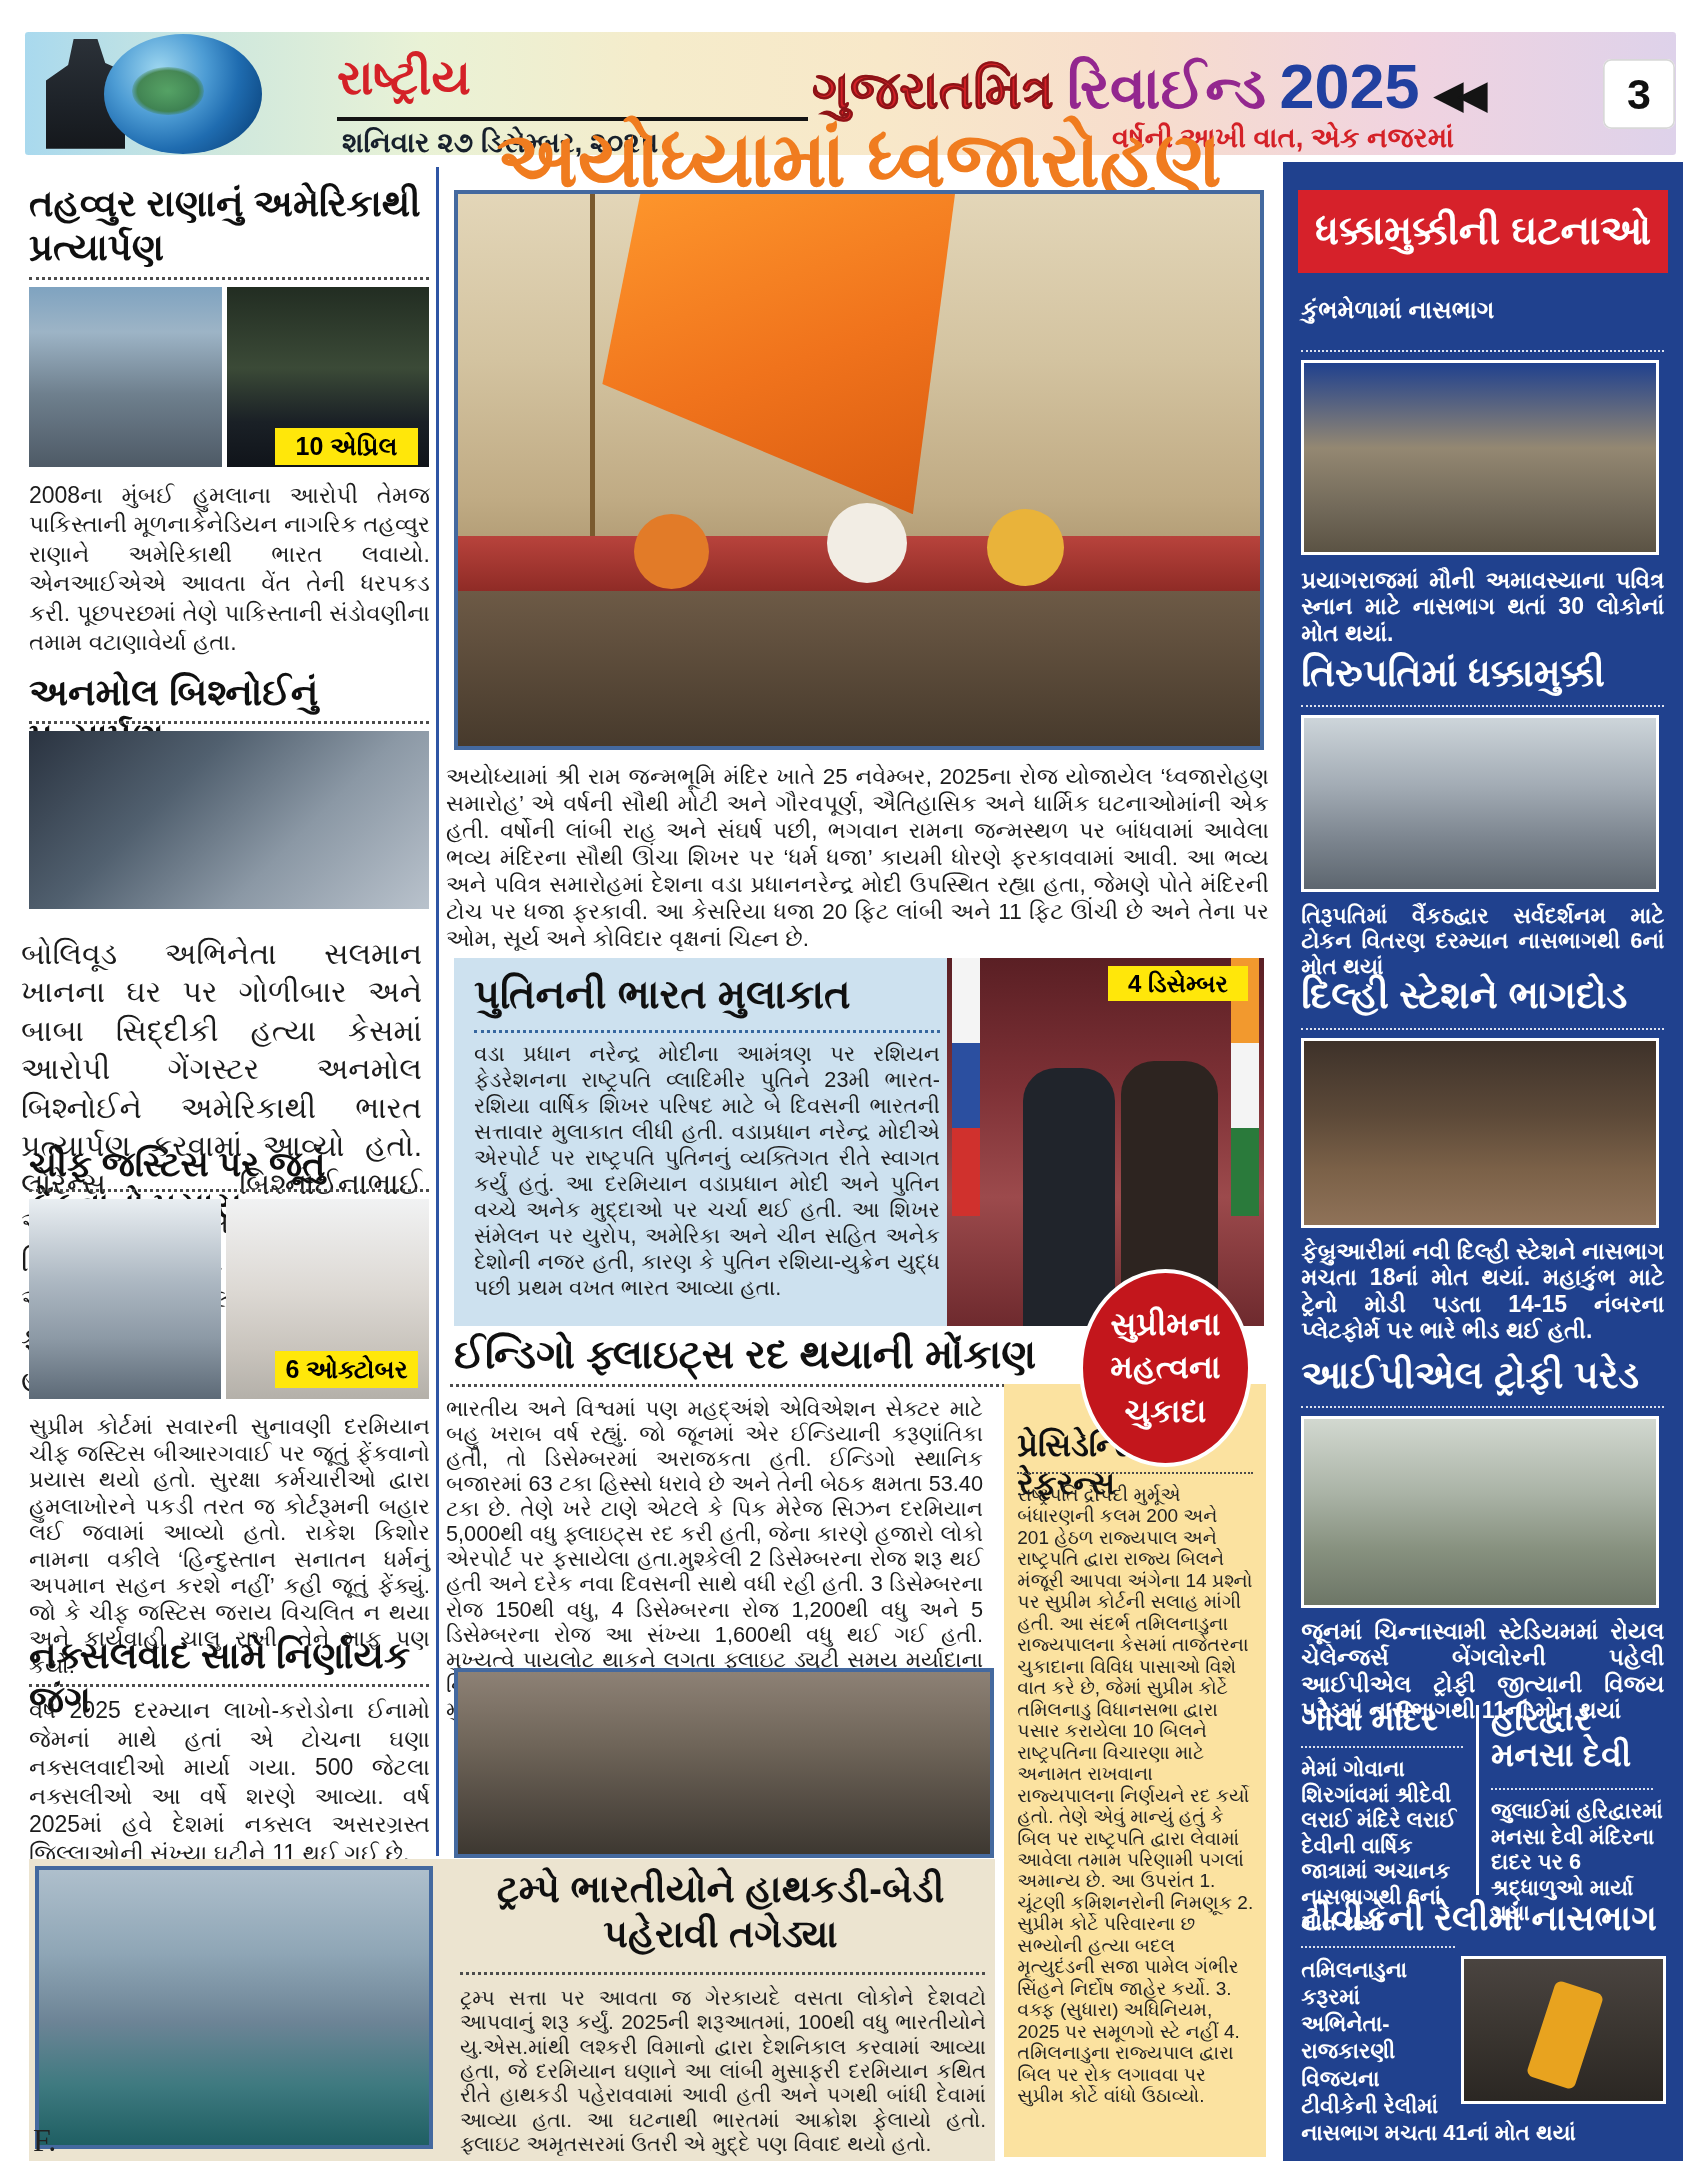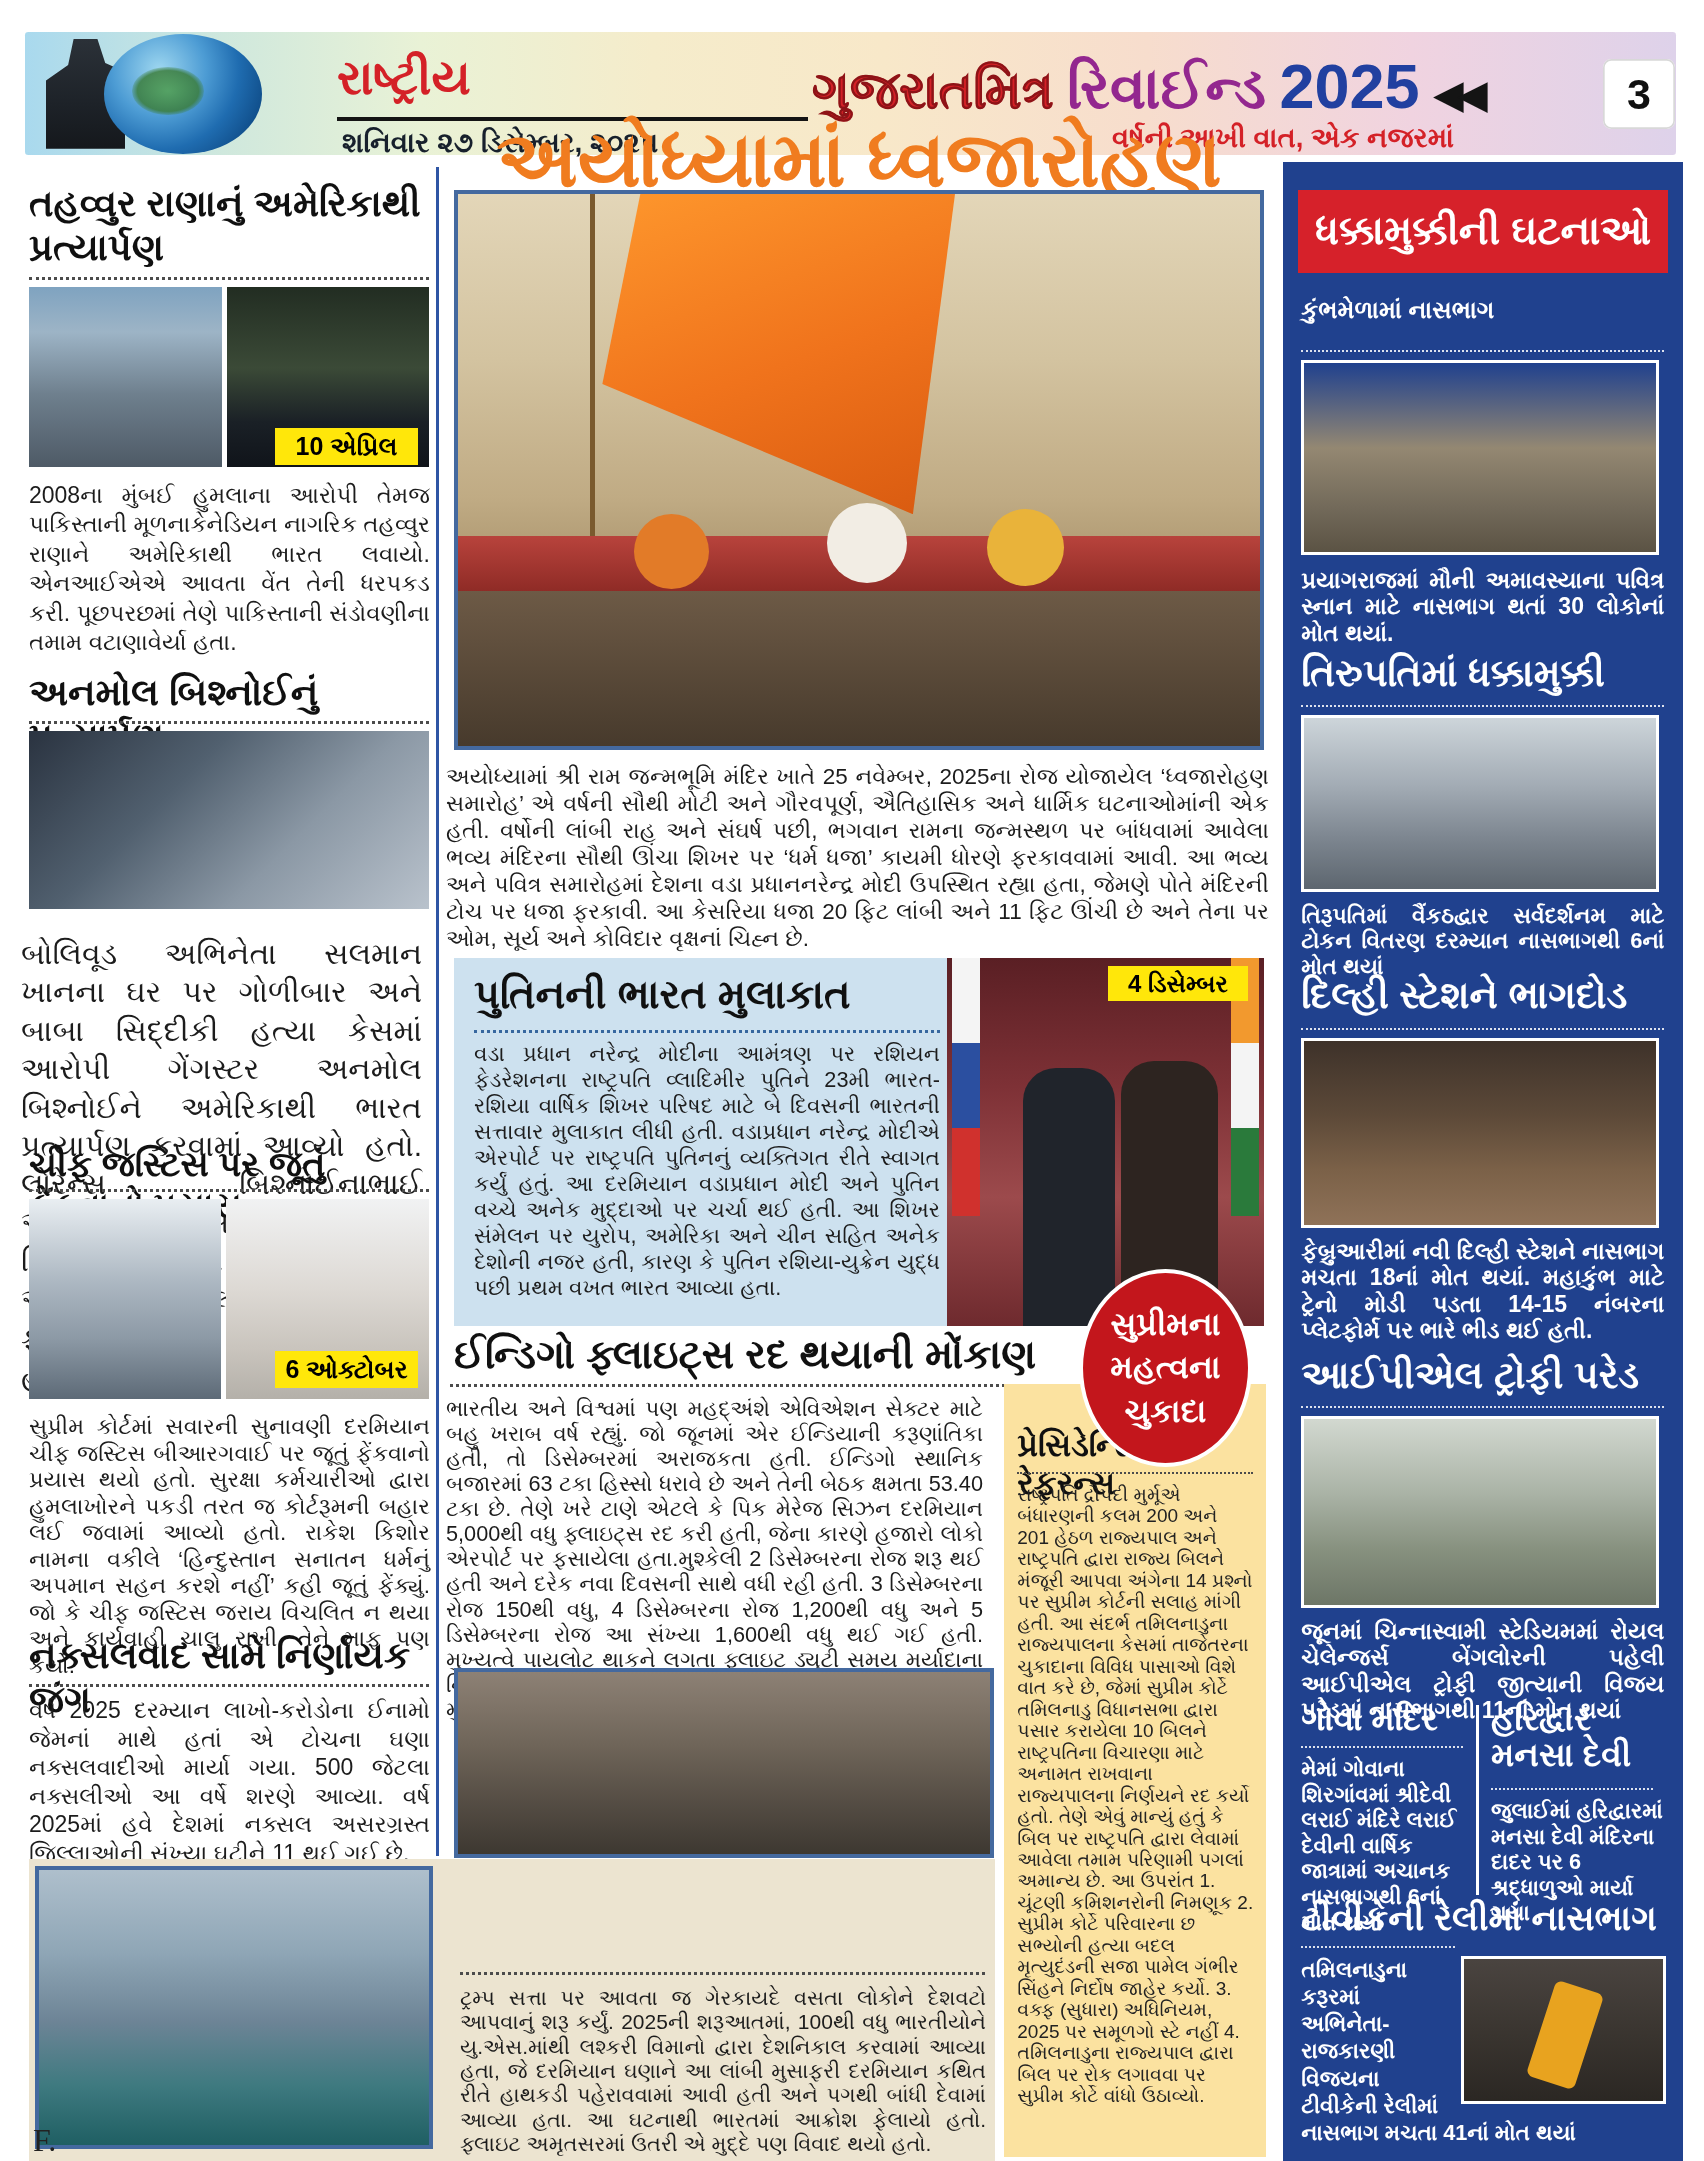--- a/index.html
+++ b/index.html
@@ -71,20 +71,21 @@
   <div class="abs bodytxt" style="left:29px;top:1414px;width:401px;font-size:22.5px;line-height:1.18;">સુપ્રીમ કોર્ટમાં સવારની સુનાવણી દરમિયાન ચીફ જસ્ટિસ બીઆરગવાઈ પર જૂતું ફેંકવાનો પ્રયાસ થયો હતો. સુરક્ષા કર્મચારીઓ દ્વારા હુમલાખોરને પકડી તરત જ કોર્ટરૂમની બહાર લઈ જવામાં આવ્યો હતો. રાકેશ કિશોર નામના વકીલે ‘હિન્દુસ્તાન સનાતન ધર્મનું અપમાન સહન કરશે નહીં’ કહી જૂતું ફેંક્યું. જો કે ચીફ જસ્ટિસ જરાય વિચલિત ન થયા અને કાર્યવાહી ચાલુ રાખી, તેને માફ પણ કર્યો.</div>
 
   <div class="abs hl" style="left:29px;top:1634px;width:401px;font-size:37px;">નક્સલવાદ સામે નિર્ણાયક જંગ</div>
   <div class="abs dt" style="left:29px;top:1684px;width:400px;"></div>
   <div class="abs bodytxt" style="left:29px;top:1696px;width:401px;font-size:23px;line-height:1.24;">વર્ષ 2025 દરમ્યાન લાખો-કરોડોના ઈનામો જેમનાં માથે હતાં એ ટોચના ઘણા નક્સલવાદીઓ માર્યા ગયા. 500 જેટલા નક્સલીઓ આ વર્ષે શરણે આવ્યા. વર્ષ 2025માં હવે દેશમાં નક્સલ અસરગ્રસ્ત જિલ્લાઓની સંખ્યા ઘટીને 11 થઈ ગઈ છે.</div>
 
   <div class="abs" style="left:29px;top:1859px;width:966px;height:302px;background:#ece4d0;"></div>
   <div class="abs bphoto" style="left:35px;top:1866px;width:398px;height:283px;background:linear-gradient(180deg,#aebfcc 0%,#8fa6b6 30%,#6d8496 55%,#3f7a80 78%,#1f5f63 100%);"></div>
   <div class="abs" style="left:33px;top:2122px;font-family:'Liberation Serif',serif;font-size:32px;color:#222;z-index:5;">F.</div>
 
+  <div class="abs hl" style="left:454px;top:1867px;width:533px;font-size:38px;text-align:center;">ટ્રમ્પે ભારતીયોને હાથકડી-બેડી પહેરાવી તગેડ્યા</div>
   <div class="abs dt" style="left:460px;top:1972px;width:525px;"></div>
   <div class="abs bodytxt" style="left:460px;top:1986px;width:526px;font-size:21px;line-height:1.16;">ટ્રમ્પ સત્તા પર આવતા જ ગેરકાયદે વસતા લોકોને દેશવટો આપવાનું શરૂ કર્યું. 2025ની શરૂઆતમાં, 100થી વધુ ભારતીયોને યુ.એસ.માંથી લશ્કરી વિમાનો દ્વારા દેશનિકાલ કરવામાં આવ્યા હતા, જે દરમિયાન ઘણાને આ લાંબી મુસાફરી દરમિયાન કથિત રીતે હાથકડી પહેરાવવામાં આવી હતી અને પગથી બાંધી દેવામાં આવ્યા હતા. આ ઘટનાથી ભારતમાં આક્રોશ ફેલાયો હતો. ફ્લાઇટ અમૃતસરમાં ઉતરી એ મુદ્દે પણ વિવાદ થયો હતો.</div>
 
   <div class="abs" style="left:454px;top:115px;width:810px;text-align:center;font-size:77px;font-weight:bold;color:#f07c1f;">અયોધ્યામાં ધ્વજારોહણ</div>
 
   <div class="abs bphoto" style="left:454px;top:190px;width:810px;height:560px;background:linear-gradient(180deg,#e3d6b8 0%,#d3c3a0 30%,#c0ab84 55%,#a08a63 75%,#6f5c40 100%);overflow:hidden;">
     <div style="position:absolute;left:18%;top:-4%;width:44%;height:62%;background:linear-gradient(160deg,#ff9a2e 0%,#f0731c 55%,#d85a10 100%);clip-path:polygon(12% 0,100% 6%,88% 100%,0 62%);"></div>
     <div style="position:absolute;left:16.5%;top:0;width:5px;height:70%;background:#7a5a2e;"></div>
     <div style="position:absolute;left:0;top:62%;width:100%;height:10%;background:linear-gradient(180deg,#b8433c,#8f2b26);"></div>
     <div style="position:absolute;left:0;top:72%;width:100%;height:28%;background:linear-gradient(180deg,#6d5a46,#473a2c);"></div>

